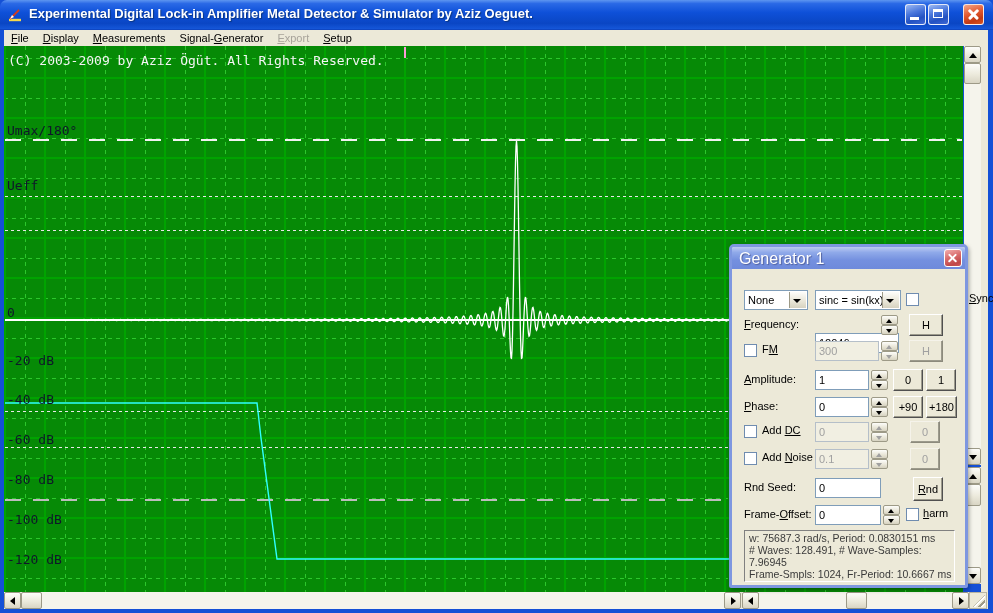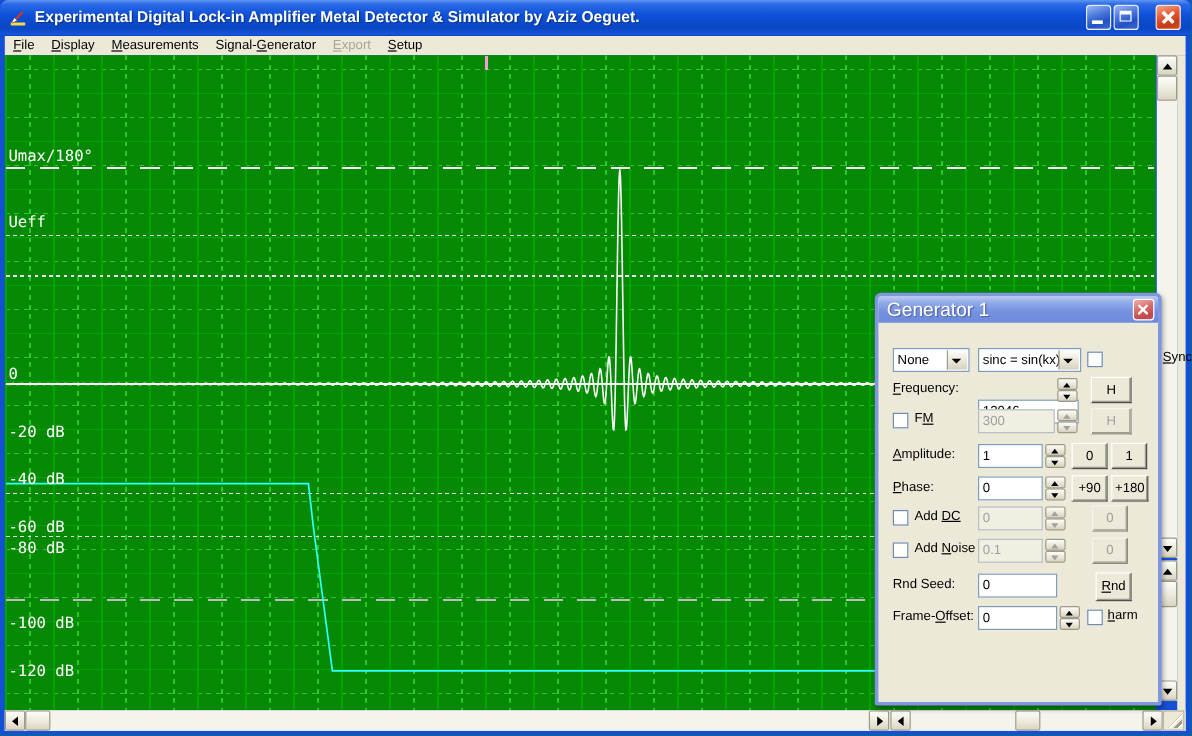--- a/index.html
+++ b/index.html
@@ -42,21 +42,21 @@
   
   .plot{
     position:absolute;left:4px;top:46px;width:959px;height:546px;background:#068A06;overflow:hidden;
   }
   .plot svg{position:absolute;left:0;top:0;}
   .copyright{
     position:absolute;left:4px;top:7px;color:#F5F5F5;
     font-family:"DejaVu Sans Mono",monospace;font-size:13px;white-space:nowrap;
   }
   .plot-label{
-    position:absolute;color:#ffffff;font-family:"DejaVu Sans Mono",monospace;
+    position:absolute;color:#0f172a;font-family:"DejaVu Sans Mono",monospace;
     font-size:13px;white-space:nowrap;
   }
   
   .sb{position:absolute;background:#F5F4EC;}
   .sb-btn,.sb-thumb{
     position:absolute;background:linear-gradient(180deg,#FDFDFA 0%,#ECEADC 55%,#D9D5C4 100%);
     border:1px solid #9D9A87;border-radius:2px;box-sizing:border-box;
   }
   .sb-btn{width:17px;height:17px;}
   .tri{position:absolute;width:0;height:0;}
@@ -245,28 +245,29 @@
       <line x1="1" y1="150" x2="958" y2="150" stroke="#E8E8E8" stroke-width="1" stroke-dasharray="3 3" shape-rendering="crispEdges"></line>
       <line x1="1" y1="184" x2="958" y2="184" stroke="#E8E8E8" stroke-width="1" stroke-dasharray="3 3" shape-rendering="crispEdges"></line>
       <line x1="1" y1="274" x2="958" y2="274" stroke="#FFFFFF" stroke-width="1.6" shape-rendering="crispEdges"></line>
       <line x1="1" y1="365" x2="958" y2="365" stroke="#E8E8E8" stroke-width="1" stroke-dasharray="3 3" shape-rendering="crispEdges"></line>
       <line x1="1" y1="401" x2="958" y2="401" stroke="#E8E8E8" stroke-width="1" stroke-dasharray="3 3" shape-rendering="crispEdges"></line>
       <line x1="1" y1="454" x2="958" y2="454" stroke="#BDBDBD" stroke-width="1.6" stroke-dasharray="16 12" shape-rendering="crispEdges"></line>
       <path d="M1.0 273.83L1.5 274.00L2.0 274.17L2.5 274.31L3.0 274.39L3.5 274.40L4.0 274.34L4.5 274.22L5.0 274.05L5.5 273.88L6.0 273.73L6.5 273.62L7.0 273.59L7.5 273.63L8.0 273.74L8.5 273.89L9.0 274.07L9.5 274.23L10.0 274.36L10.5 274.41L11.0 274.39L11.5 274.30L12.0 274.16L12.5 273.98L13.0 273.81L13.5 273.67L14.0 273.59L14.5 273.59L15.0 273.66L15.5 273.79L16.0 273.96L16.5 274.14L17.0 274.29L17.5 274.39L18.0 274.42L18.5 274.37L19.0 274.25L19.5 274.09L20.0 273.91L20.5 273.75L21.0 273.63L21.5 273.58L22.0 273.60L22.5 273.70L23.0 273.86L23.5 274.04L24.0 274.21L24.5 274.35L25.0 274.42L25.5 274.42L26.0 274.34L26.5 274.20L27.0 274.02L27.5 273.84L28.0 273.69L28.5 273.59L29.0 273.57L29.5 273.63L30.0 273.76L30.5 273.93L31.0 274.11L31.5 274.27L32.0 274.39L32.5 274.43L33.0 274.40L33.5 274.29L34.0 274.13L34.5 273.94L35.0 273.77L35.5 273.64L36.0 273.57L36.5 273.58L37.0 273.67L37.5 273.82L38.0 274.00L38.5 274.18L39.0 274.33L39.5 274.42L40.0 274.44L40.5 274.37L41.0 274.23L41.5 274.06L42.0 273.87L42.5 273.70L43.0 273.59L43.5 273.56L44.0 273.60L44.5 273.72L45.0 273.89L45.5 274.08L46.0 274.25L46.5 274.38L47.0 274.44L47.5 274.42L48.0 274.33L48.5 274.17L49.0 273.98L49.5 273.80L50.0 273.65L50.5 273.56L51.0 273.56L51.5 273.63L52.0 273.78L52.5 273.96L53.0 274.15L53.5 274.32L54.0 274.42L54.5 274.45L55.0 274.40L55.5 274.27L56.0 274.10L56.5 273.90L57.0 273.73L57.5 273.60L58.0 273.54L58.5 273.57L59.0 273.68L59.5 273.85L60.0 274.04L60.5 274.23L61.0 274.37L61.5 274.45L62.0 274.45L62.5 274.36L63.0 274.21L63.5 274.02L64.0 273.82L64.5 273.66L65.0 273.56L65.5 273.54L66.0 273.60L66.5 273.74L67.0 273.92L67.5 274.12L68.0 274.30L68.5 274.42L69.0 274.47L69.5 274.43L70.0 274.31L70.5 274.14L71.0 273.94L71.5 273.75L72.0 273.61L72.5 273.53L73.0 273.55L73.5 273.64L74.0 273.80L74.5 274.00L75.0 274.20L75.5 274.36L76.0 274.46L76.5 274.47L77.0 274.40L77.5 274.25L78.0 274.06L78.5 273.86L79.0 273.68L79.5 273.56L80.0 273.52L80.5 273.57L81.0 273.69L81.5 273.88L82.0 274.08L82.5 274.27L83.0 274.42L83.5 274.48L84.0 274.46L84.5 274.35L85.0 274.18L85.5 273.98L86.0 273.78L86.5 273.62L87.0 273.52L87.5 273.52L88.0 273.60L88.5 273.76L89.0 273.96L89.5 274.17L90.0 274.34L90.5 274.46L91.0 274.49L91.5 274.43L92.0 274.30L92.5 274.11L93.0 273.89L93.5 273.70L94.0 273.56L94.5 273.50L95.0 273.53L95.5 273.65L96.0 273.83L96.5 274.04L97.0 274.25L97.5 274.41L98.0 274.49L98.5 274.49L99.0 274.40L99.5 274.23L100.0 274.02L100.5 273.81L101.0 273.63L101.5 273.52L102.0 273.50L102.5 273.56L103.0 273.71L103.5 273.91L104.0 274.13L104.5 274.32L105.0 274.46L105.5 274.51L106.0 274.47L106.5 274.34L107.0 274.15L107.5 273.93L108.0 273.73L108.5 273.57L109.0 273.49L109.5 273.50L110.0 273.61L110.5 273.78L111.0 274.00L111.5 274.22L112.0 274.39L112.5 274.50L113.0 274.51L113.5 274.44L114.0 274.28L114.5 274.07L115.0 273.84L115.5 273.65L116.0 273.52L116.5 273.47L117.0 273.53L117.5 273.67L118.0 273.87L118.5 274.09L119.0 274.30L119.5 274.45L120.0 274.53L120.5 274.50L121.0 274.39L121.5 274.20L122.0 273.98L122.5 273.76L123.0 273.58L123.5 273.48L124.0 273.47L124.5 273.57L125.0 273.73L125.5 273.95L126.0 274.18L126.5 274.38L127.0 274.50L127.5 274.54L128.0 274.48L128.5 274.33L129.0 274.12L129.5 273.88L130.0 273.67L130.5 273.52L131.0 273.46L131.5 273.49L132.0 273.62L132.5 273.82L133.0 274.05L133.5 274.27L134.0 274.45L134.5 274.54L135.0 274.54L135.5 274.43L136.0 274.25L136.5 274.02L137.0 273.79L137.5 273.60L138.0 273.47L138.5 273.45L139.0 273.52L139.5 273.68L140.0 273.90L140.5 274.14L141.0 274.36L141.5 274.50L142.0 274.56L142.5 274.52L143.0 274.38L143.5 274.17L144.0 273.93L144.5 273.70L145.0 273.53L145.5 273.44L146.0 273.45L146.5 273.57L147.0 273.76L147.5 274.00L148.0 274.24L148.5 274.43L149.0 274.55L149.5 274.57L150.0 274.48L150.5 274.30L151.0 274.07L151.5 273.83L152.0 273.61L152.5 273.47L153.0 273.42L153.5 273.48L154.0 273.63L154.5 273.85L155.0 274.10L155.5 274.33L156.0 274.50L156.5 274.58L157.0 274.55L157.5 274.43L158.0 274.22L158.5 273.97L159.0 273.73L159.5 273.54L160.0 273.43L160.5 273.42L161.0 273.52L161.5 273.71L162.0 273.95L162.5 274.20L163.0 274.42L163.5 274.56L164.0 274.60L164.5 274.53L165.0 274.36L165.5 274.13L166.0 273.87L166.5 273.64L167.0 273.47L167.5 273.40L168.0 273.44L168.5 273.58L169.0 273.80L169.5 274.05L170.0 274.30L170.5 274.49L171.0 274.60L171.5 274.59L172.0 274.48L172.5 274.28L173.0 274.03L173.5 273.77L174.0 273.55L174.5 273.42L175.0 273.39L175.5 273.47L176.0 273.65L176.5 273.89L177.0 274.16L177.5 274.39L178.0 274.56L178.5 274.62L179.0 274.57L179.5 274.42L180.0 274.19L180.5 273.92L181.0 273.67L181.5 273.47L182.0 273.38L182.5 273.39L183.0 273.52L183.5 273.74L184.0 274.00L184.5 274.26L185.0 274.48L185.5 274.61L186.0 274.63L186.5 274.53L187.0 274.34L187.5 274.08L188.0 273.81L188.5 273.57L189.0 273.41L189.5 273.36L190.0 273.42L190.5 273.59L191.0 273.83L191.5 274.11L192.0 274.37L192.5 274.56L193.0 274.65L193.5 274.62L194.0 274.48L194.5 274.25L195.0 273.97L195.5 273.70L196.0 273.48L196.5 273.36L197.0 273.35L197.5 273.46L198.0 273.67L198.5 273.94L199.0 274.22L199.5 274.46L200.0 274.62L200.5 274.67L201.0 274.59L201.5 274.40L202.0 274.14L202.5 273.86L203.0 273.60L203.5 273.41L204.0 273.33L204.5 273.37L205.0 273.53L205.5 273.77L206.0 274.06L206.5 274.34L207.0 274.55L207.5 274.67L208.0 274.66L208.5 274.54L209.0 274.31L209.5 274.03L210.0 273.74L210.5 273.50L211.0 273.35L211.5 273.31L212.0 273.41L212.5 273.61L213.0 273.88L213.5 274.18L214.0 274.44L214.5 274.63L215.0 274.70L215.5 274.64L216.0 274.47L216.5 274.21L217.0 273.91L217.5 273.63L218.0 273.41L218.5 273.30L219.0 273.32L219.5 273.46L220.0 273.70L220.5 274.00L221.0 274.30L221.5 274.54L222.0 274.69L222.5 274.71L223.0 274.60L223.5 274.38L224.0 274.09L224.5 273.79L225.0 273.52L225.5 273.34L226.0 273.27L226.5 273.35L227.0 273.54L227.5 273.81L228.0 274.13L228.5 274.41L229.0 274.63L229.5 274.73L230.0 274.70L230.5 274.54L231.0 274.28L231.5 273.97L232.0 273.66L232.5 273.42L233.0 273.28L233.5 273.27L234.0 273.39L234.5 273.63L235.0 273.94L235.5 274.25L236.0 274.53L236.5 274.70L237.0 274.75L237.5 274.67L238.0 274.46L238.5 274.16L239.0 273.84L239.5 273.54L240.0 273.33L240.5 273.24L241.0 273.28L241.5 273.46L242.0 273.74L242.5 274.07L243.0 274.38L243.5 274.63L244.0 274.76L244.5 274.75L245.0 274.61L245.5 274.36L246.0 274.03L246.5 273.70L247.0 273.43L247.5 273.26L248.0 273.22L248.5 273.32L249.0 273.55L249.5 273.86L250.0 274.20L250.5 274.50L251.0 274.72L251.5 274.80L252.0 274.73L252.5 274.53L253.0 274.24L253.5 273.90L254.0 273.57L254.5 273.33L255.0 273.20L255.5 273.22L256.0 273.39L256.5 273.66L257.0 274.00L257.5 274.34L258.0 274.62L258.5 274.79L259.0 274.81L259.5 274.69L260.0 274.44L260.5 274.11L261.0 273.75L261.5 273.45L262.0 273.24L262.5 273.17L263.0 273.25L263.5 273.47L264.0 273.79L264.5 274.14L265.0 274.48L265.5 274.72L266.0 274.84L266.5 274.80L267.0 274.62L267.5 274.32L268.0 273.96L268.5 273.61L269.0 273.33L269.5 273.17L270.0 273.16L270.5 273.30L271.0 273.57L271.5 273.93L272.0 274.29L272.5 274.61L273.0 274.81L273.5 274.87L274.0 274.77L274.5 274.53L275.0 274.19L275.5 273.81L276.0 273.47L276.5 273.22L277.0 273.12L277.5 273.17L278.0 273.38L278.5 273.70L279.0 274.08L279.5 274.44L280.0 274.73L280.5 274.88L281.0 274.87L281.5 274.71L282.0 274.41L282.5 274.04L283.0 273.66L283.5 273.34L284.0 273.14L284.5 273.09L285.0 273.21L285.5 273.48L286.0 273.84L286.5 274.23L287.0 274.59L287.5 274.83L288.0 274.93L288.5 274.85L289.0 274.62L289.5 274.28L290.0 273.88L290.5 273.50L291.0 273.22L291.5 273.07L292.0 273.09L292.5 273.28L293.0 273.60L293.5 274.00L294.0 274.40L294.5 274.72L295.0 274.92L295.5 274.95L296.0 274.80L296.5 274.51L297.0 274.12L297.5 273.71L298.0 273.35L298.5 273.11L299.0 273.03L299.5 273.12L300.0 273.38L300.5 273.75L301.0 274.17L301.5 274.56L302.0 274.85L302.5 274.98L303.0 274.94L303.5 274.73L304.0 274.38L304.5 273.96L305.0 273.54L305.5 273.21L306.0 273.02L306.5 273.01L307.0 273.18L307.5 273.50L308.0 273.91L308.5 274.34L309.0 274.71L309.5 274.96L310.0 275.02L310.5 274.91L311.0 274.62L311.5 274.22L312.0 273.78L312.5 273.37L313.0 273.08L313.5 272.96L314.0 273.02L314.5 273.27L315.0 273.64L315.5 274.09L316.0 274.52L316.5 274.86L317.0 275.04L317.5 275.04L318.0 274.84L318.5 274.49L319.0 274.05L319.5 273.59L320.0 273.21L320.5 272.97L321.0 272.92L321.5 273.06L322.0 273.38L322.5 273.81L323.0 274.28L323.5 274.70L324.0 274.99L324.5 275.11L325.0 275.02L325.5 274.74L326.0 274.33L326.5 273.86L327.0 273.40L327.5 273.06L328.0 272.89L328.5 272.91L329.0 273.14L329.5 273.53L330.0 274.00L330.5 274.48L331.0 274.87L331.5 275.10L332.0 275.14L332.5 274.97L333.0 274.61L333.5 274.15L334.0 273.65L334.5 273.22L335.0 272.92L335.5 272.83L336.0 272.94L336.5 273.25L337.0 273.70L337.5 274.20L338.0 274.68L338.5 275.03L339.0 275.19L339.5 275.14L340.0 274.88L340.5 274.46L341.0 273.95L341.5 273.45L342.0 273.04L342.5 272.81L343.0 272.80L343.5 273.00L344.0 273.39L344.5 273.89L345.0 274.42L345.5 274.87L346.0 275.17L346.5 275.25L347.0 275.11L347.5 274.76L348.0 274.27L348.5 273.73L349.0 273.23L349.5 272.88L350.0 272.72L350.5 272.80L351.0 273.10L351.5 273.56L352.0 274.11L352.5 274.64L353.0 275.06L353.5 275.28L354.0 275.28L354.5 275.03L355.0 274.60L355.5 274.06L356.0 273.50L356.5 273.03L357.0 272.73L357.5 272.67L358.0 272.84L358.5 273.23L359.0 273.77L359.5 274.35L360.0 274.87L360.5 275.23L361.0 275.37L361.5 275.26L362.0 274.92L362.5 274.41L363.0 273.82L363.5 273.26L364.0 272.83L364.5 272.61L365.0 272.64L365.5 272.93L366.0 273.41L366.5 274.00L367.0 274.60L367.5 275.09L368.0 275.38L368.5 275.43L369.0 275.21L369.5 274.77L370.0 274.19L370.5 273.57L371.0 273.02L371.5 272.65L372.0 272.52L372.5 272.66L373.0 273.05L373.5 273.62L374.0 274.26L374.5 274.85L375.0 275.30L375.5 275.51L376.0 275.44L376.5 275.12L377.0 274.58L377.5 273.93L378.0 273.30L378.5 272.78L379.0 272.49L379.5 272.47L380.0 272.73L380.5 273.22L381.0 273.86L381.5 274.54L382.0 275.11L382.5 275.49L383.0 275.60L383.5 275.42L384.0 274.97L384.5 274.35L385.0 273.65L385.5 273.01L386.0 272.55L386.5 272.35L387.0 272.45L387.5 272.84L388.0 273.44L388.5 274.14L389.0 274.83L389.5 275.37L390.0 275.67L390.5 275.66L391.0 275.34L391.5 274.78L392.0 274.07L392.5 273.35L393.0 272.73L393.5 272.34L394.0 272.26L394.5 272.49L395.0 273.00L395.5 273.70L396.0 274.46L396.5 275.14L397.0 275.62L397.5 275.81L398.0 275.67L398.5 275.22L399.0 274.54L399.5 273.76L400.0 273.02L400.5 272.45L401.0 272.16L401.5 272.20L402.0 272.57L402.5 273.21L403.0 274.00L403.5 274.80L404.0 275.45L404.5 275.85L405.0 275.91L405.5 275.62L406.0 275.04L406.5 274.25L407.0 273.42L407.5 272.68L408.0 272.17L408.5 272.00L409.0 272.19L409.5 272.72L410.0 273.48L410.5 274.35L411.0 275.16L411.5 275.77L412.0 276.06L412.5 275.97L413.0 275.52L413.5 274.79L414.0 273.91L414.5 273.03L415.0 272.32L415.5 271.92L416.0 271.89L416.5 272.24L417.0 272.92L417.5 273.81L418.0 274.74L418.5 275.55L419.0 276.08L419.5 276.23L420.0 275.98L420.5 275.36L421.0 274.49L421.5 273.51L422.0 272.62L422.5 271.97L423.0 271.68L423.5 271.82L424.0 272.36L424.5 273.20L425.0 274.20L425.5 275.18L426.0 275.95L426.5 276.37L427.0 276.36L427.5 275.92L428.0 275.12L428.5 274.11L429.0 273.06L429.5 272.17L430.0 271.61L430.5 271.48L431.0 271.81L431.5 272.54L432.0 273.56L432.5 274.66L433.0 275.66L433.5 276.37L434.0 276.65L434.5 276.45L435.0 275.79L435.5 274.80L436.0 273.65L436.5 272.55L437.0 271.70L437.5 271.26L438.0 271.32L438.5 271.87L439.0 272.82L439.5 274.00L440.0 275.20L440.5 276.19L441.0 276.80L441.5 276.90L442.0 276.47L442.5 275.58L443.0 274.39L443.5 273.11L444.0 271.97L444.5 271.19L445.0 270.92L445.5 271.21L446.0 272.01L446.5 273.20L447.0 274.54L447.5 275.81L448.0 276.77L448.5 277.23L449.0 277.11L449.5 276.41L450.0 275.26L450.5 273.86L451.0 272.46L451.5 271.32L452.0 270.66L452.5 270.60L453.0 271.16L453.5 272.26L454.0 273.69L454.5 275.21L455.0 276.53L455.5 277.41L456.0 277.67L456.5 277.27L457.0 276.25L457.5 274.81L458.0 273.19L458.5 271.68L459.0 270.58L459.5 270.08L460.0 270.30L460.5 271.20L461.0 272.64L461.5 274.35L462.0 276.03L462.5 277.38L463.0 278.12L463.5 278.13L464.0 277.37L464.5 275.98L465.0 274.19L465.5 272.33L466.0 270.74L466.5 269.71L467.0 269.46L467.5 270.03L468.0 271.35L468.5 273.19L469.0 275.22L469.5 277.07L470.0 278.40L470.5 278.95L471.0 278.60L471.5 277.39L472.0 275.52L472.5 273.33L473.0 271.21L473.5 269.54L474.0 268.66L474.5 268.74L475.0 269.79L475.5 271.66L476.0 274.00L476.5 276.41L477.0 278.44L477.5 279.71L478.0 279.96L478.5 279.11L479.0 277.29L479.5 274.81L480.0 272.10L480.5 269.66L481.0 267.94L481.5 267.29L482.0 267.87L482.5 269.60L483.0 272.20L483.5 275.23L484.0 278.14L484.5 280.38L485.0 281.52L485.5 281.30L486.0 279.73L486.5 277.02L487.0 273.65L487.5 270.21L488.0 267.33L488.5 265.58L489.0 265.32L489.5 266.66L490.0 269.44L490.5 273.19L491.0 277.26L491.5 280.93L492.0 283.47L492.5 284.38L493.0 283.39L493.5 280.59L494.0 276.40L494.5 271.53L495.0 266.85L495.5 263.23L496.0 261.42L496.5 261.86L497.0 264.62L497.5 269.32L498.0 275.23L498.5 281.33L499.0 286.50L499.5 289.70L500.0 290.17L500.5 287.62L501.0 282.24L501.5 274.81L502.0 266.52L502.5 258.83L503.0 253.24L503.5 251.03L504.0 252.99L504.5 259.27L505.0 269.25L505.5 281.59L506.0 294.33L506.5 305.18L507.0 311.80L507.5 312.17L508.0 304.87L508.5 289.43L509.0 266.35L509.5 237.21L510.0 204.46L510.5 171.19L511.0 140.74L511.5 116.30L512.0 100.47L512.5 95.00L513.0 100.47L513.5 116.30L514.0 140.74L514.5 171.19L515.0 204.46L515.5 237.21L516.0 266.35L516.5 289.43L517.0 304.87L517.5 312.17L518.0 311.80L518.5 305.18L519.0 294.33L519.5 281.59L520.0 269.25L520.5 259.27L521.0 252.99L521.5 251.03L522.0 253.24L522.5 258.83L523.0 266.52L523.5 274.81L524.0 282.24L524.5 287.62L525.0 290.17L525.5 289.70L526.0 286.50L526.5 281.33L527.0 275.23L527.5 269.32L528.0 264.62L528.5 261.86L529.0 261.42L529.5 263.23L530.0 266.85L530.5 271.53L531.0 276.40L531.5 280.59L532.0 283.39L532.5 284.38L533.0 283.47L533.5 280.93L534.0 277.26L534.5 273.19L535.0 269.44L535.5 266.66L536.0 265.32L536.5 265.58L537.0 267.33L537.5 270.21L538.0 273.65L538.5 277.02L539.0 279.73L539.5 281.30L540.0 281.52L540.5 280.38L541.0 278.14L541.5 275.23L542.0 272.20L542.5 269.60L543.0 267.87L543.5 267.29L544.0 267.94L544.5 269.66L545.0 272.10L545.5 274.81L546.0 277.29L546.5 279.11L547.0 279.96L547.5 279.71L548.0 278.44L548.5 276.41L549.0 274.00L549.5 271.66L550.0 269.79L550.5 268.74L551.0 268.66L551.5 269.54L552.0 271.21L552.5 273.33L553.0 275.52L553.5 277.39L554.0 278.60L554.5 278.95L555.0 278.40L555.5 277.07L556.0 275.22L556.5 273.19L557.0 271.35L557.5 270.03L558.0 269.46L558.5 269.71L559.0 270.74L559.5 272.33L560.0 274.19L560.5 275.98L561.0 277.37L561.5 278.13L562.0 278.12L562.5 277.38L563.0 276.03L563.5 274.35L564.0 272.64L564.5 271.20L565.0 270.30L565.5 270.08L566.0 270.58L566.5 271.68L567.0 273.19L567.5 274.81L568.0 276.25L568.5 277.27L569.0 277.67L569.5 277.41L570.0 276.53L570.5 275.21L571.0 273.69L571.5 272.26L572.0 271.16L572.5 270.60L573.0 270.66L573.5 271.32L574.0 272.46L574.5 273.86L575.0 275.26L575.5 276.41L576.0 277.11L576.5 277.23L577.0 276.77L577.5 275.81L578.0 274.54L578.5 273.20L579.0 272.01L579.5 271.21L580.0 270.92L580.5 271.19L581.0 271.97L581.5 273.11L582.0 274.39L582.5 275.58L583.0 276.47L583.5 276.90L584.0 276.80L584.5 276.19L585.0 275.20L585.5 274.00L586.0 272.82L586.5 271.87L587.0 271.32L587.5 271.26L588.0 271.70L588.5 272.55L589.0 273.65L589.5 274.80L590.0 275.79L590.5 276.45L591.0 276.65L591.5 276.37L592.0 275.66L592.5 274.66L593.0 273.56L593.5 272.54L594.0 271.81L594.5 271.48L595.0 271.61L595.5 272.17L596.0 273.06L596.5 274.11L597.0 275.12L597.5 275.92L598.0 276.36L598.5 276.37L599.0 275.95L599.5 275.18L600.0 274.20L600.5 273.20L601.0 272.36L601.5 271.82L602.0 271.68L602.5 271.97L603.0 272.62L603.5 273.51L604.0 274.49L604.5 275.36L605.0 275.98L605.5 276.23L606.0 276.08L606.5 275.55L607.0 274.74L607.5 273.81L608.0 272.92L608.5 272.24L609.0 271.89L609.5 271.92L610.0 272.32L610.5 273.03L611.0 273.91L611.5 274.79L612.0 275.52L612.5 275.97L613.0 276.06L613.5 275.77L614.0 275.16L614.5 274.35L615.0 273.48L615.5 272.72L616.0 272.19L616.5 272.00L617.0 272.17L617.5 272.68L618.0 273.42L618.5 274.25L619.0 275.04L619.5 275.62L620.0 275.91L620.5 275.85L621.0 275.45L621.5 274.80L622.0 274.00L622.5 273.21L623.0 272.57L623.5 272.20L624.0 272.16L624.5 272.45L625.0 273.02L625.5 273.76L626.0 274.54L626.5 275.22L627.0 275.67L627.5 275.81L628.0 275.62L628.5 275.14L629.0 274.46L629.5 273.70L630.0 273.00L630.5 272.49L631.0 272.26L631.5 272.34L632.0 272.73L632.5 273.35L633.0 274.07L633.5 274.78L634.0 275.34L634.5 275.66L635.0 275.67L635.5 275.37L636.0 274.83L636.5 274.14L637.0 273.44L637.5 272.84L638.0 272.45L638.5 272.35L639.0 272.55L639.5 273.01L640.0 273.65L640.5 274.35L641.0 274.97L641.5 275.42L642.0 275.60L642.5 275.49L643.0 275.11L643.5 274.54L644.0 273.86L644.5 273.22L645.0 272.73L645.5 272.47L646.0 272.49L646.5 272.78L647.0 273.30L647.5 273.93L648.0 274.58L648.5 275.12L649.0 275.44L649.5 275.51L650.0 275.30L650.5 274.85L651.0 274.26L651.5 273.62L652.0 273.05L652.5 272.66L653.0 272.52L653.5 272.65L654.0 273.02L654.5 273.57L655.0 274.19L655.5 274.77L656.0 275.21L656.5 275.43L657.0 275.38L657.5 275.09L658.0 274.60L658.5 274.00L659.0 273.41L659.5 272.93L660.0 272.64L660.5 272.61L661.0 272.83L661.5 273.26L662.0 273.82L662.5 274.41L663.0 274.92L663.5 275.26L664.0 275.37L664.5 275.23L665.0 274.87L665.5 274.35L666.0 273.77L666.5 273.23L667.0 272.84L667.5 272.67L668.0 272.73L668.5 273.03L669.0 273.50L669.5 274.06L670.0 274.60L670.5 275.03L671.0 275.28L671.5 275.28L672.0 275.06L672.5 274.64L673.0 274.11L673.5 273.56L674.0 273.10L674.5 272.80L675.0 272.72L675.5 272.88L676.0 273.23L676.5 273.73L677.0 274.27L677.5 274.76L678.0 275.11L678.5 275.25L679.0 275.17L679.5 274.87L680.0 274.42L680.5 273.89L681.0 273.39L681.5 273.00L682.0 272.80L682.5 272.81L683.0 273.04L683.5 273.45L684.0 273.95L684.5 274.46L685.0 274.88L685.5 275.14L686.0 275.19L686.5 275.03L687.0 274.68L687.5 274.20L688.0 273.70L688.5 273.25L689.0 272.94L689.5 272.83L690.0 272.92L690.5 273.22L691.0 273.65L691.5 274.15L692.0 274.61L692.5 274.97L693.0 275.14L693.5 275.10L694.0 274.87L694.5 274.48L695.0 274.00L695.5 273.53L696.0 273.14L696.5 272.91L697.0 272.89L697.5 273.06L698.0 273.40L698.5 273.86L699.0 274.33L699.5 274.74L700.0 275.02L700.5 275.11L701.0 274.99L701.5 274.70L702.0 274.28L702.5 273.81L703.0 273.38L703.5 273.06L704.0 272.92L704.5 272.97L705.0 273.21L705.5 273.59L706.0 274.05L706.5 274.49L707.0 274.84L707.5 275.04L708.0 275.04L708.5 274.86L709.0 274.52L709.5 274.09L710.0 273.64L710.5 273.27L711.0 273.02L711.5 272.96L712.0 273.08L712.5 273.37L713.0 273.78L713.5 274.22L714.0 274.62L714.5 274.91L715.0 275.02L715.5 274.96L716.0 274.71L716.5 274.34L717.0 273.91L717.5 273.50L718.0 273.18L718.5 273.01L719.0 273.02L719.5 273.21L720.0 273.54L720.5 273.96L721.0 274.38L721.5 274.73L722.0 274.94L722.5 274.98L723.0 274.85L723.5 274.56L724.0 274.17L724.5 273.75L725.0 273.38L725.5 273.12L726.0 273.03L726.5 273.11L727.0 273.35L727.5 273.71L728.0 274.12L728.5 274.51L729.0 274.80L729.5 274.95L730.0 274.92L730.5 274.72L731.0 274.40L731.5 274.00L732.0 273.60L732.5 273.28L733.0 273.09L733.5 273.07L734.0 273.22L734.5 273.50L735.0 273.88L735.5 274.28L736.0 274.62L736.5 274.85L737.0 274.93L737.5 274.83L738.0 274.59L738.5 274.23L739.0 273.84L739.5 273.48L740.0 273.21L740.5 273.09L741.0 273.14L741.5 273.34L742.0 273.66L742.5 274.04L743.0 274.41L743.5 274.71L744.0 274.87L744.5 274.88L745.0 274.73L745.5 274.44L746.0 274.08L746.5 273.70L747.0 273.38L747.5 273.17L748.0 273.12L748.5 273.22L749.0 273.47L749.5 273.81L750.0 274.19L750.5 274.53L751.0 274.77L751.5 274.87L752.0 274.81L752.5 274.61L753.0 274.29L753.5 273.93L754.0 273.57L754.5 273.30L755.0 273.16L755.5 273.17L756.0 273.33L756.5 273.61L757.0 273.96L757.5 274.32L758.0 274.62L758.5 274.80L759.0 274.84L759.5 274.72L760.0 274.48L760.5 274.14L761.0 273.79L761.5 273.47L762.0 273.25L762.5 273.17L763.0 273.24L763.5 273.45L764.0 273.75L764.5 274.11L765.0 274.44L765.5 274.69L766.0 274.81L766.5 274.79L767.0 274.62L767.5 274.34L768.0 274.00L768.5 273.66L769.0 273.39L769.5 273.22L770.0 273.20L770.5 273.33L771.0 273.57L771.5 273.90L772.0 274.24L772.5 274.53L773.0 274.73L773.5 274.80L774.0 274.72L774.5 274.50L775.0 274.20L775.5 273.86L776.0 273.55L776.5 273.32L777.0 273.22L777.5 273.26L778.0 273.43L778.5 273.70L779.0 274.03L779.5 274.36L780.0 274.61L780.5 274.75L781.0 274.76L781.5 274.63L782.0 274.38L782.5 274.07L783.0 273.74L783.5 273.46L784.0 273.28L784.5 273.24L785.0 273.33L785.5 273.54L786.0 273.84L786.5 274.16L787.0 274.46L787.5 274.67L788.0 274.75L788.5 274.70L789.0 274.53L789.5 274.25L790.0 273.94L790.5 273.63L791.0 273.39L791.5 273.27L792.0 273.28L792.5 273.42L793.0 273.66L793.5 273.97L794.0 274.28L794.5 274.54L795.0 274.70L795.5 274.73L796.0 274.63L796.5 274.41L797.0 274.13L797.5 273.81L798.0 273.54L798.5 273.35L799.0 273.27L799.5 273.34L800.0 273.52L800.5 273.79L801.0 274.09L801.5 274.38L802.0 274.60L802.5 274.71L803.0 274.69L803.5 274.54L804.0 274.30L804.5 274.00L805.0 273.70L805.5 273.46L806.0 273.32L806.5 273.30L807.0 273.41L807.5 273.63L808.0 273.91L808.5 274.21L809.0 274.47L809.5 274.64L810.0 274.70L810.5 274.63L811.0 274.44L811.5 274.18L812.0 273.88L812.5 273.61L813.0 273.41L813.5 273.31L814.0 273.35L814.5 273.50L815.0 273.74L815.5 274.03L816.0 274.31L816.5 274.54L817.0 274.66L817.5 274.67L818.0 274.55L818.5 274.34L819.0 274.06L819.5 273.77L820.0 273.53L820.5 273.37L821.0 273.33L821.5 273.41L822.0 273.60L822.5 273.86L823.0 274.14L823.5 274.40L824.0 274.59L824.5 274.67L825.0 274.62L825.5 274.46L826.0 274.22L826.5 273.94L827.0 273.67L827.5 273.46L828.0 273.35L828.5 273.36L829.0 273.48L829.5 273.70L830.0 273.97L830.5 274.25L831.0 274.48L831.5 274.62L832.0 274.65L832.5 274.56L833.0 274.37L833.5 274.11L834.0 273.83L834.5 273.59L835.0 273.42L835.5 273.36L836.0 273.41L836.5 273.57L837.0 273.81L837.5 274.08L838.0 274.34L838.5 274.53L839.0 274.63L839.5 274.61L840.0 274.48L840.5 274.26L841.0 274.00L841.5 273.74L842.0 273.52L842.5 273.39L843.0 273.38L843.5 273.47L844.0 273.67L844.5 273.92L845.0 274.19L845.5 274.42L846.0 274.57L846.5 274.62L847.0 274.56L847.5 274.39L848.0 274.16L848.5 273.89L849.0 273.65L849.5 273.47L850.0 273.39L850.5 273.42L851.0 273.55L851.5 273.77L852.0 274.03L852.5 274.28L853.0 274.48L853.5 274.59L854.0 274.60L854.5 274.49L855.0 274.30L855.5 274.05L856.0 273.80L856.5 273.58L857.0 273.44L857.5 273.40L858.0 273.47L858.5 273.64L859.0 273.87L859.5 274.13L860.0 274.36L860.5 274.53L861.0 274.60L861.5 274.56L862.0 274.42L862.5 274.20L863.0 273.95L863.5 273.71L864.0 273.52L864.5 273.42L865.0 273.43L865.5 273.54L866.0 273.73L866.5 273.97L867.0 274.22L867.5 274.43L868.0 274.55L868.5 274.58L869.0 274.50L869.5 274.33L870.0 274.10L870.5 273.85L871.0 273.63L871.5 273.48L872.0 273.42L872.5 273.47L873.0 273.61L873.5 273.83L874.0 274.07L874.5 274.30L875.0 274.48L875.5 274.57L876.0 274.55L876.5 274.43L877.0 274.24L877.5 274.00L878.0 273.76L878.5 273.57L879.0 273.45L879.5 273.44L880.0 273.53L880.5 273.70L881.0 273.93L881.5 274.17L882.0 274.38L882.5 274.52L883.0 274.56L883.5 274.50L884.0 274.36L884.5 274.14L885.0 273.90L885.5 273.68L886.0 273.52L886.5 273.45L887.0 273.47L887.5 273.60L888.0 273.79L888.5 274.02L889.0 274.25L889.5 274.43L890.0 274.54L890.5 274.54L891.0 274.45L891.5 274.27L892.0 274.05L892.5 273.82L893.0 273.62L893.5 273.49L894.0 273.46L894.5 273.52L895.0 273.67L895.5 273.88L896.0 274.12L896.5 274.33L897.0 274.48L897.5 274.54L898.0 274.50L898.5 274.38L899.0 274.18L899.5 273.95L900.0 273.73L900.5 273.57L901.0 273.47L901.5 273.48L902.0 273.58L902.5 273.76L903.0 273.98L903.5 274.20L904.0 274.39L904.5 274.50L905.0 274.53L905.5 274.45L906.0 274.30L906.5 274.09L907.0 273.87L907.5 273.67L908.0 273.53L908.5 273.47L909.0 273.52L909.5 273.65L910.0 273.84L910.5 274.07L911.0 274.28L911.5 274.44L912.0 274.51L912.5 274.50L913.0 274.39L913.5 274.22L914.0 274.00L914.5 273.78L915.0 273.61L915.5 273.50L916.0 273.49L916.5 273.57L917.0 273.73L917.5 273.93L918.0 274.15L918.5 274.34L919.0 274.47L919.5 274.51L920.0 274.46L920.5 274.32L921.0 274.13L921.5 273.91L922.0 273.71L922.5 273.56L923.0 273.50L923.5 273.52L924.0 273.63L924.5 273.81L925.0 274.02L925.5 274.23L926.0 274.40L926.5 274.49L927.0 274.49L927.5 274.41L928.0 274.25L928.5 274.04L929.0 273.83L929.5 273.65L930.0 273.53L930.5 273.50L931.0 273.56L931.5 273.70L932.0 273.89L932.5 274.11L933.0 274.30L933.5 274.43L934.0 274.49L934.5 274.46L935.0 274.34L935.5 274.17L936.0 273.96L936.5 273.76L937.0 273.60L937.5 273.52L938.0 273.52L938.5 273.62L939.0 273.78L939.5 273.98L940.0 274.18L940.5 274.35L941.0 274.46L941.5 274.48L942.0 274.42L942.5 274.27L943.0 274.08L943.5 273.88L944.0 273.69L944.5 273.57L945.0 273.52L945.5 273.56L946.0 273.68L946.5 273.86L947.0 274.06L947.5 274.25L948.0 274.40L948.5 274.47L949.0 274.46L949.5 274.36L950.0 274.20L950.5 274.00L951.0 273.80L951.5 273.64L952.0 273.55L952.5 273.53L953.0 273.61L953.5 273.75L954.0 273.94L954.5 274.14L955.0 274.31L955.5 274.43L956.0 274.47L956.5 274.42L957.0 274.30L957.5 274.12L958.0 273.92" fill="none" stroke="#FFFFFF" stroke-width="1.3"></path>
       <polyline points="1,357 253,357 257,392 273,513 958,513" fill="none" stroke="#2FFFFF" stroke-width="1.4"></polyline>
       <line x1="401" y1="1" x2="401" y2="12" stroke="#FC9CD8" stroke-width="2.5" shape-rendering="crispEdges"></line>
     </svg>
+  <div class="copyright">(C) 2003-2009 by Aziz Ögüt. All Rights Reserved.</div>
 
 <div class="plot-label" style="top: 77px; left: 3px;">Umax/180°</div>
     <div class="plot-label" style="top: 132px; left: 3px;">Ueff</div>
     <div class="plot-label" style="top: 259px; left: 3px;">0</div>
     <div class="plot-label" style="top: 307px; left: 3px;">-20 dB</div>
     <div class="plot-label" style="top: 346px; left: 3px;">-40 dB</div>
     <div class="plot-label" style="top: 386px; left: 3px;">-60 dB</div>
-    <div class="plot-label" style="top: 404px; left: 3px;">-80 dB</div>
+    <div class="plot-label" style="top: 426px; left: 3px;">-80 dB</div>
     <div class="plot-label" style="top: 466px; left: 3px;">-100 dB</div>
     <div class="plot-label" style="top: 506px; left: 3px; text-align: right;">-120 dB</div>
   </div>
 
 <div class="strip" style="left:981px;top:46px;width:7px;height:563px;"></div>
 <div class="strip" style="left:4px;top:592px;width:984px;height:17px;"></div>
 
 <div class="sb" style="left:964px;top:46px;width:17px;height:419px;">
   <div class="sb-btn" style="top:0;">
       <div class="tri up"></div>
@@ -418,14 +419,20 @@
       <div class="spin-half t">
           <div class="tri"></div>
         </div>
       <div class="spin-half b">
           <div class="tri"></div>
         </div>
     </div>
     <div class="cb" style="left:174px;top:239px;"></div>
     <div class="lbl" style="left:191px;top:238px;"><span></span><u>h</u><span>arm</span></div>
 
+    <div class="infobox">
+        <div>w: 75687.3 rad/s, Period: 0.0830151 ms</div>
+        <div># Waves: 128.491, # Wave-Samples:</div>
+        <div>7.96945</div>
+        <div>Frame-Smpls: 1024, Fr-Period: 10.6667 ms</div>
+      </div>
   </div>
 </div>
 
 </body></html>

